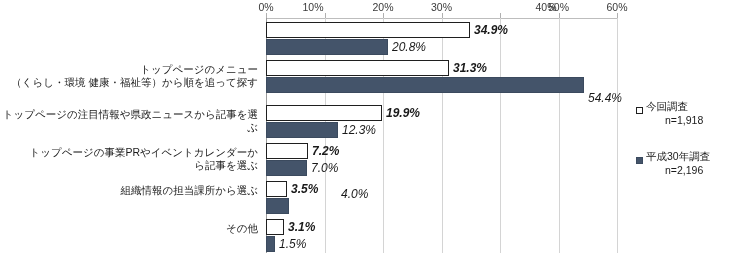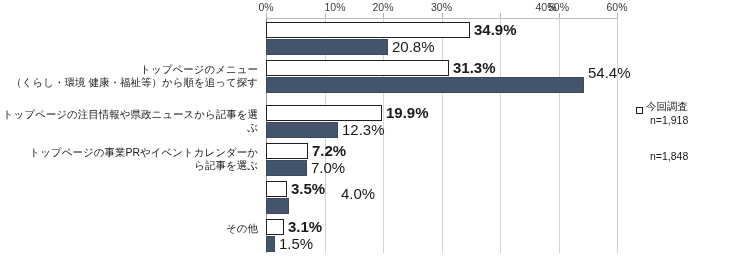--- a/index.html
+++ b/index.html
@@ -80,24 +80,25 @@
   .bar.light{
     background:#ffffff;
     border:1px solid #1f1f1f;
   }
   .bar.dark{
     background:#44546a;
     border:1px solid #3b4a5e;
   }
   .bar-value{
     position:absolute;
-    font-size:15px;
+    font-size:12px;
     line-height:16px;
     color:#1a1a1a;
     white-space:nowrap;
+    font-style:italic;
   }
   .bar-value.light-v{font-weight:bold;}
   .bar-value.dark-v{font-weight:normal;}
 
   
   .legend{
     position:absolute;
     left:636px; top:100px;
     width:104px;
     font-size:10.5px;
@@ -108,40 +109,41 @@
   .legend-swatch{
     width:7px;height:7px;
     margin-top:3px;margin-right:3px;
     flex:0 0 auto;
     box-sizing:border-box;
   }
   .legend-swatch.light{background:#ffffff;border:1px solid #1f1f1f;}
   .legend-swatch.dark{background:#44546a;border:1px solid #3b4a5e;}
   .legend-name{white-space:nowrap;}
   .legend-n{
-    margin-left:14px;
+    margin-left:29px;
     white-space:nowrap;
   }
 </style>
 </head>
 <body>
 
 <div class="chart-root">
 
   <div class="cat-labels">
     <div class="cat-label" style="top:63px;">トップページのメニュー
 （くらし・環境 健康・福祉等）から順を追って探す</div>
     <div class="cat-label" style="top:108px;">トップページの注目情報や県政ニュースから記事を選ぶ</div>
     <div class="cat-label" style="top:146px;margin-left:24px;">トップページの事業PRやイベントカレンダーから記事を選ぶ</div>
+    <div class="cat-label" style="top:184px;">組織情報の担当課所から選ぶ</div>
     <div class="cat-label" style="top:222px;">その他</div>
   </div>
 
   <div class="axis">
     <div class="tick" style="left:0px;">0%</div>
-    <div class="tick" style="left:69px;">10%</div>
+    <div class="tick" style="left:47px;">10%</div>
     <div class="tick" style="left:117px;">20%</div>
     <div class="tick" style="left:175.5px;">30%</div>
     <div class="tick" style="left:247px;margin-left:33px;">40%</div>
     <div class="tick" style="left:292.5px;">50%</div>
     <div class="tick" style="left:351px;">60%</div>
 
     <div class="tick-mark" style="left:0px;"></div>
     <div class="tick-mark" style="left:58.5px;"></div>
     <div class="tick-mark" style="left:117px;"></div>
     <div class="tick-mark" style="left:175.5px;"></div>
@@ -161,21 +163,21 @@
     <div class="gridline" style="left:351px;"></div>
 
     <div class="bar light" style="left:0px; top:4px;  width:204px;"></div>
     <div class="bar-value light-v" style="left:208px; top:4px;">34.9%</div>
     <div class="bar dark" style="left:0px; top:21px; width:122px;"></div>
     <div class="bar-value dark-v" style="left:126px; top:21px;">20.8%</div>
 
     <div class="bar light" style="left:0px; top:42px; width:183px;"></div>
     <div class="bar-value light-v" style="left:187px; top:42px;">31.3%</div>
     <div class="bar dark" style="left:0px; top:59px; width:318px;"></div>
-    <div class="bar-value dark-v" style="left:322px; top:47px;">54.4%</div>
+    <div class="bar-value dark-v" style="left:322px; top:72px;">54.4%</div>
 
     <div class="bar light" style="left:0px; top:87px; width:116px;"></div>
     <div class="bar-value light-v" style="left:120px; top:87px;">19.9%</div>
     <div class="bar dark" style="left:0px; top:104px; width:72px;"></div>
     <div class="bar-value dark-v" style="left:76px; top:104px;">12.3%</div>
 
     <div class="bar light" style="left:0px; top:125px; width:42px;"></div>
     <div class="bar-value light-v" style="left:46px; top:125px;text-align:right;">7.2%</div>
     <div class="bar dark" style="left:0px; top:142px; width:41px;"></div>
     <div class="bar-value dark-v" style="left:45px; top:142px;">7.0%</div>
@@ -193,17 +195,21 @@
 
   <div class="legend">
     <div class="legend-entry">
       <div class="legend-row">
         <span class="legend-swatch light"></span>
         <span class="legend-name">今回調査</span>
       </div>
       <div class="legend-n">n=1,918</div>
     </div>
     <div class="legend-entry">
-      <div class="legend-n">n=1,848</div>
+      <div class="legend-row">
+        <span class="legend-swatch dark"></span>
+        <span class="legend-name">平成30年調査</span>
+      </div>
+      <div class="legend-n">n=2,196</div>
     </div>
   </div>
 
 </div>
 
 </body></html>

